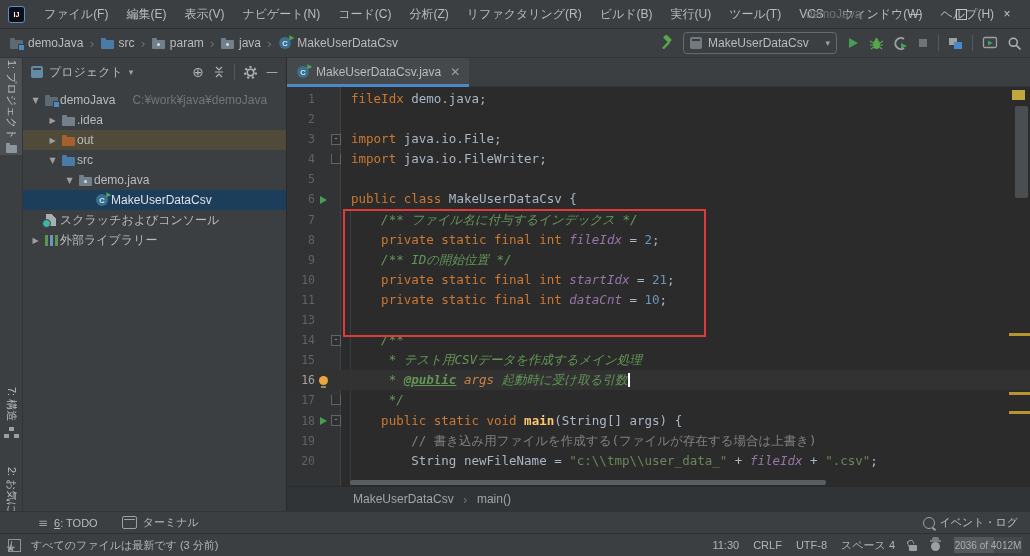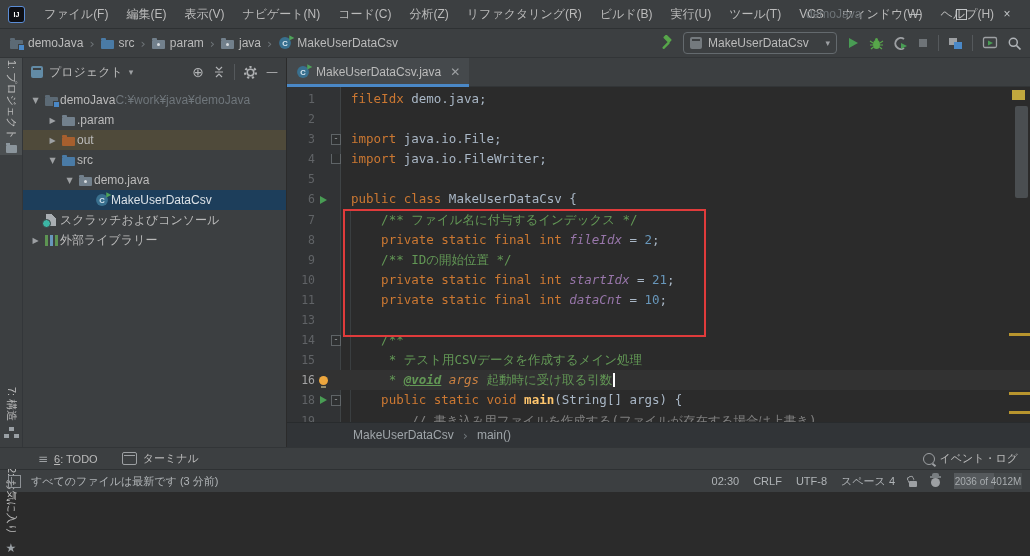--- a/index.html
+++ b/index.html
@@ -1,18 +1,18 @@
 <!DOCTYPE html>
 <html><head>
 <meta charset="utf-8">
 <style>
   html,body{margin:0;padding:0}
   body{width:1030px;height:556px;overflow:hidden;background:#2b2b2b;
        font-family:"Liberation Sans",sans-serif;font-size:12px;color:#bbbbbb}
-  .win{position:relative;width:1030px;height:492px;background:#a16207;display:flex;flex-direction:column}
+  .win{position:relative;width:1030px;height:556px;background:#a16207;display:flex;flex-direction:column}
 
   
   .titlebar{height:28px;flex:none;display:flex;align-items:center;background:#3c3f41;border-bottom:1px solid #2e3133;position:relative}
   .logo{width:15px;height:15px;margin:0 10px 0 8px;border-radius:3px;background:#0e0f14;border:1px solid #5b8dd6;
         color:#fff;font-size:7px;font-weight:bold;display:flex;align-items:center;justify-content:center;flex:none}
   .menu{display:flex;align-items:center}
   .menu span{padding:0 9px;white-space:nowrap;color:#bbbbbb}
   .wtitle{position:absolute;left:806px;color:#6e7478}
   .wbtns{position:absolute;right:0;top:0;height:28px;display:flex}
   .wbtn{width:46px;height:28px;display:flex;align-items:center;justify-content:center;color:#c2c5c7;font-size:12px}
@@ -41,21 +41,21 @@
   .project{width:263px;flex:none;background:#3c3f41;border-right:1px solid #2b2b2b;display:flex;flex-direction:column}
   .phead{height:28px;flex:none;display:flex;align-items:center;gap:6px;padding:0 8px}
   .phead .ttl{color:#bbbbbb}
   .phead .dd{font-size:9px;color:#9da0a3;font-family:"DejaVu Sans",sans-serif}
   .phead .hicons{margin-left:auto;display:flex;align-items:center;gap:9px}
   .glyph{font-family:"DejaVu Sans",sans-serif;color:#afb1b3}
   .ptree{padding-top:4px;overflow:hidden}
   .trow{height:20px;display:flex;align-items:center;white-space:nowrap;color:#bbbbbb}
   .trow .arr{width:13px;flex:none;text-align:center;font-size:8px;color:#9da0a3;font-family:"DejaVu Sans",sans-serif}
   .trow .ticon{width:18px;flex:none;display:flex;justify-content:center;align-items:center}
-  .trow .hint{margin-left:0;color:#6f767b}
+  .trow .hint{margin-left:17px;color:#6f767b}
   .trow.selected{background:#1d3e5b;color:#dbe1e6}
   .trow.hovered{background:#4f4a3a}
 
   .editor-col{flex:1;display:flex;flex-direction:column;background:#2b2b2b;min-width:0}
   .tabbar{height:28px;flex:none;background:#3c3f41;border-bottom:1px solid #323537;display:flex}
   .tab{display:flex;align-items:center;gap:6px;padding:0 9px;background:#45494c;position:relative}
   .tab::after{content:"";position:absolute;left:0;right:0;bottom:-1px;height:3px;background:#4a88c7}
   .tab .close{color:#9da0a3;font-size:12px;margin-left:3px}
 
   .editor{position:relative;flex:1;overflow:hidden}
@@ -68,21 +68,21 @@
   .cl .fld{width:10px;flex:none;display:flex;justify-content:center;align-items:center}
   .cl .codetxt{padding-left:10px;white-space:pre}
   .cl.cur{background:#323232}
   .cl.cur .ln{color:#a4a3a3}
   .runarr{width:0;height:0;border-left:7px solid #499c54;border-top:4.5px solid transparent;border-bottom:4.5px solid transparent}
   .bulb{width:9px;height:9px;border-radius:50%;background:#eda63d;position:relative}
   .bulb::after{content:"";position:absolute;left:2px;bottom:-3px;width:5px;height:2px;background:#8f8a6d}
   .fs{width:9px;height:9px;border:1px solid #5f6467;background:#2e3031;color:#9da0a3;font-size:9px;line-height:7px;text-align:center}
   .fe{width:9px;height:9px;border:1px solid #5f6467;border-top:none;background:#2e3031}
   .caret{display:inline-block;width:2px;height:14px;background:#ffffff;vertical-align:text-bottom;margin-left:1px}
-  .tk-k{color:#cc7832}.tk-p{color:#a9b7c6}.tk-d{color:#629755;}
+  .tk-k{color:#cc7832}.tk-p{color:#a9b7c6}.tk-d{color:#629755;font-style:italic}
   .tk-c{color:#808080}.tk-f{color:#9876aa;font-style:italic}.tk-n{color:#6897bb}
   .tk-s{color:#6a8759}.tk-m{color:#ffc66d;font-weight:bold}
   .tk-t{color:#629755;font-style:italic;font-weight:bold;text-decoration:underline}
   .tk-a{color:#cc8242;font-style:italic}
   .redbox{position:absolute;left:56px;top:122px;width:359px;height:124px;border:2px solid #e03b3b;z-index:6;pointer-events:none}
   .hscroll{position:absolute;left:63px;top:393px;width:476px;height:5px;background:#5a5e60;border-radius:2px;z-index:4}
   .vscroll{position:absolute;right:2px;top:19px;width:13px;height:92px;background:#4a4e51;border-radius:2px;z-index:4}
   .inspind{position:absolute;right:5px;top:3px;width:13px;height:10px;background:#c0a73e;z-index:5}
   .smark{position:absolute;right:0;width:21px;height:3px;background:#b8952e;z-index:3}
   .sm1{top:246px}.sm2{top:305px}.sm3{top:324px}
@@ -279,21 +279,21 @@
               <span class="ic ic-project"></span>
             </span>
             <span>demoJava</span>
             <span class="hint">C:¥work¥java¥demoJava</span>
           </div>
           <div class="trow" style="padding-left: 23px;">
             <span class="arr">▶</span>
             <span class="ticon">
               <span class="ic ic-folder"></span>
             </span>
-            <span>.param</span>
+            <span>.idea</span>
           </div>
           <div class="trow hovered" style="padding-left: 23px;">
             <span class="arr">▶</span>
             <span class="ticon">
               <span class="ic ic-folder-exc"></span>
             </span>
             <span>out</span>
           </div>
           <div class="trow" style="padding-left: 23px;">
             <span class="arr">▼</span>
@@ -436,21 +436,29 @@
               <span class="gico"></span>
               <span class="fld"></span>
               <span class="codetxt"><span class="tk-d">     * テスト用CSVデータを作成するメイン処理</span></span>
             </div>
             <div class="cl cur">
               <span class="ln">16</span>
               <span class="gico">
                 <span class="bulb"></span>
               </span>
               <span class="fld"></span>
-              <span class="codetxt"><span class="tk-d">     * </span><span class="tk-t">@void</span><span class="tk-d"> </span><span class="tk-a">args</span><span class="tk-d"> 起動時に受け取る引数</span><span class="caret"></span></span>
+              <span class="codetxt"><span class="tk-d">     * </span><span class="tk-t">@public</span><span class="tk-d"> </span><span class="tk-a">args</span><span class="tk-d"> 起動時に受け取る引数</span><span class="caret"></span></span>
+            </div>
+            <div class="cl">
+              <span class="ln">17</span>
+              <span class="gico"></span>
+              <span class="fld">
+                <span class="fe"></span>
+              </span>
+              <span class="codetxt"><span class="tk-d">     */</span></span>
             </div>
             <div class="cl">
               <span class="ln">18</span>
               <span class="gico">
                 <span class="runarr"></span>
               </span>
               <span class="fld">
                 <span class="fs">-</span>
               </span>
               <span class="codetxt"><span class="tk-k">    public static void</span><span class="tk-p"> </span><span class="tk-m">main</span><span class="tk-p">(String[] args) {</span></span>
@@ -496,21 +504,21 @@
     <div class="tb-evt">
       <span class="ic ic-balloon"></span>
       <span>イベント・ログ</span>
     </div>
   </div>
 
   <div class="statusbar">
     <span class="ic ic-switcher"></span>
     <span>すべてのファイルは最新です (3 分前)</span>
     <span class="sb-right">
-      <span>02:30</span>
+      <span>11:30</span>
       <span>CRLF</span>
       <span>UTF-8</span>
       <span>スペース 4</span>
       <span class="ic ic-lock"></span>
       <span class="ic ic-hector"></span>
       <span class="memory">
           <span>2036 of 4012M</span>
         </span>
     </span>
   </div>

